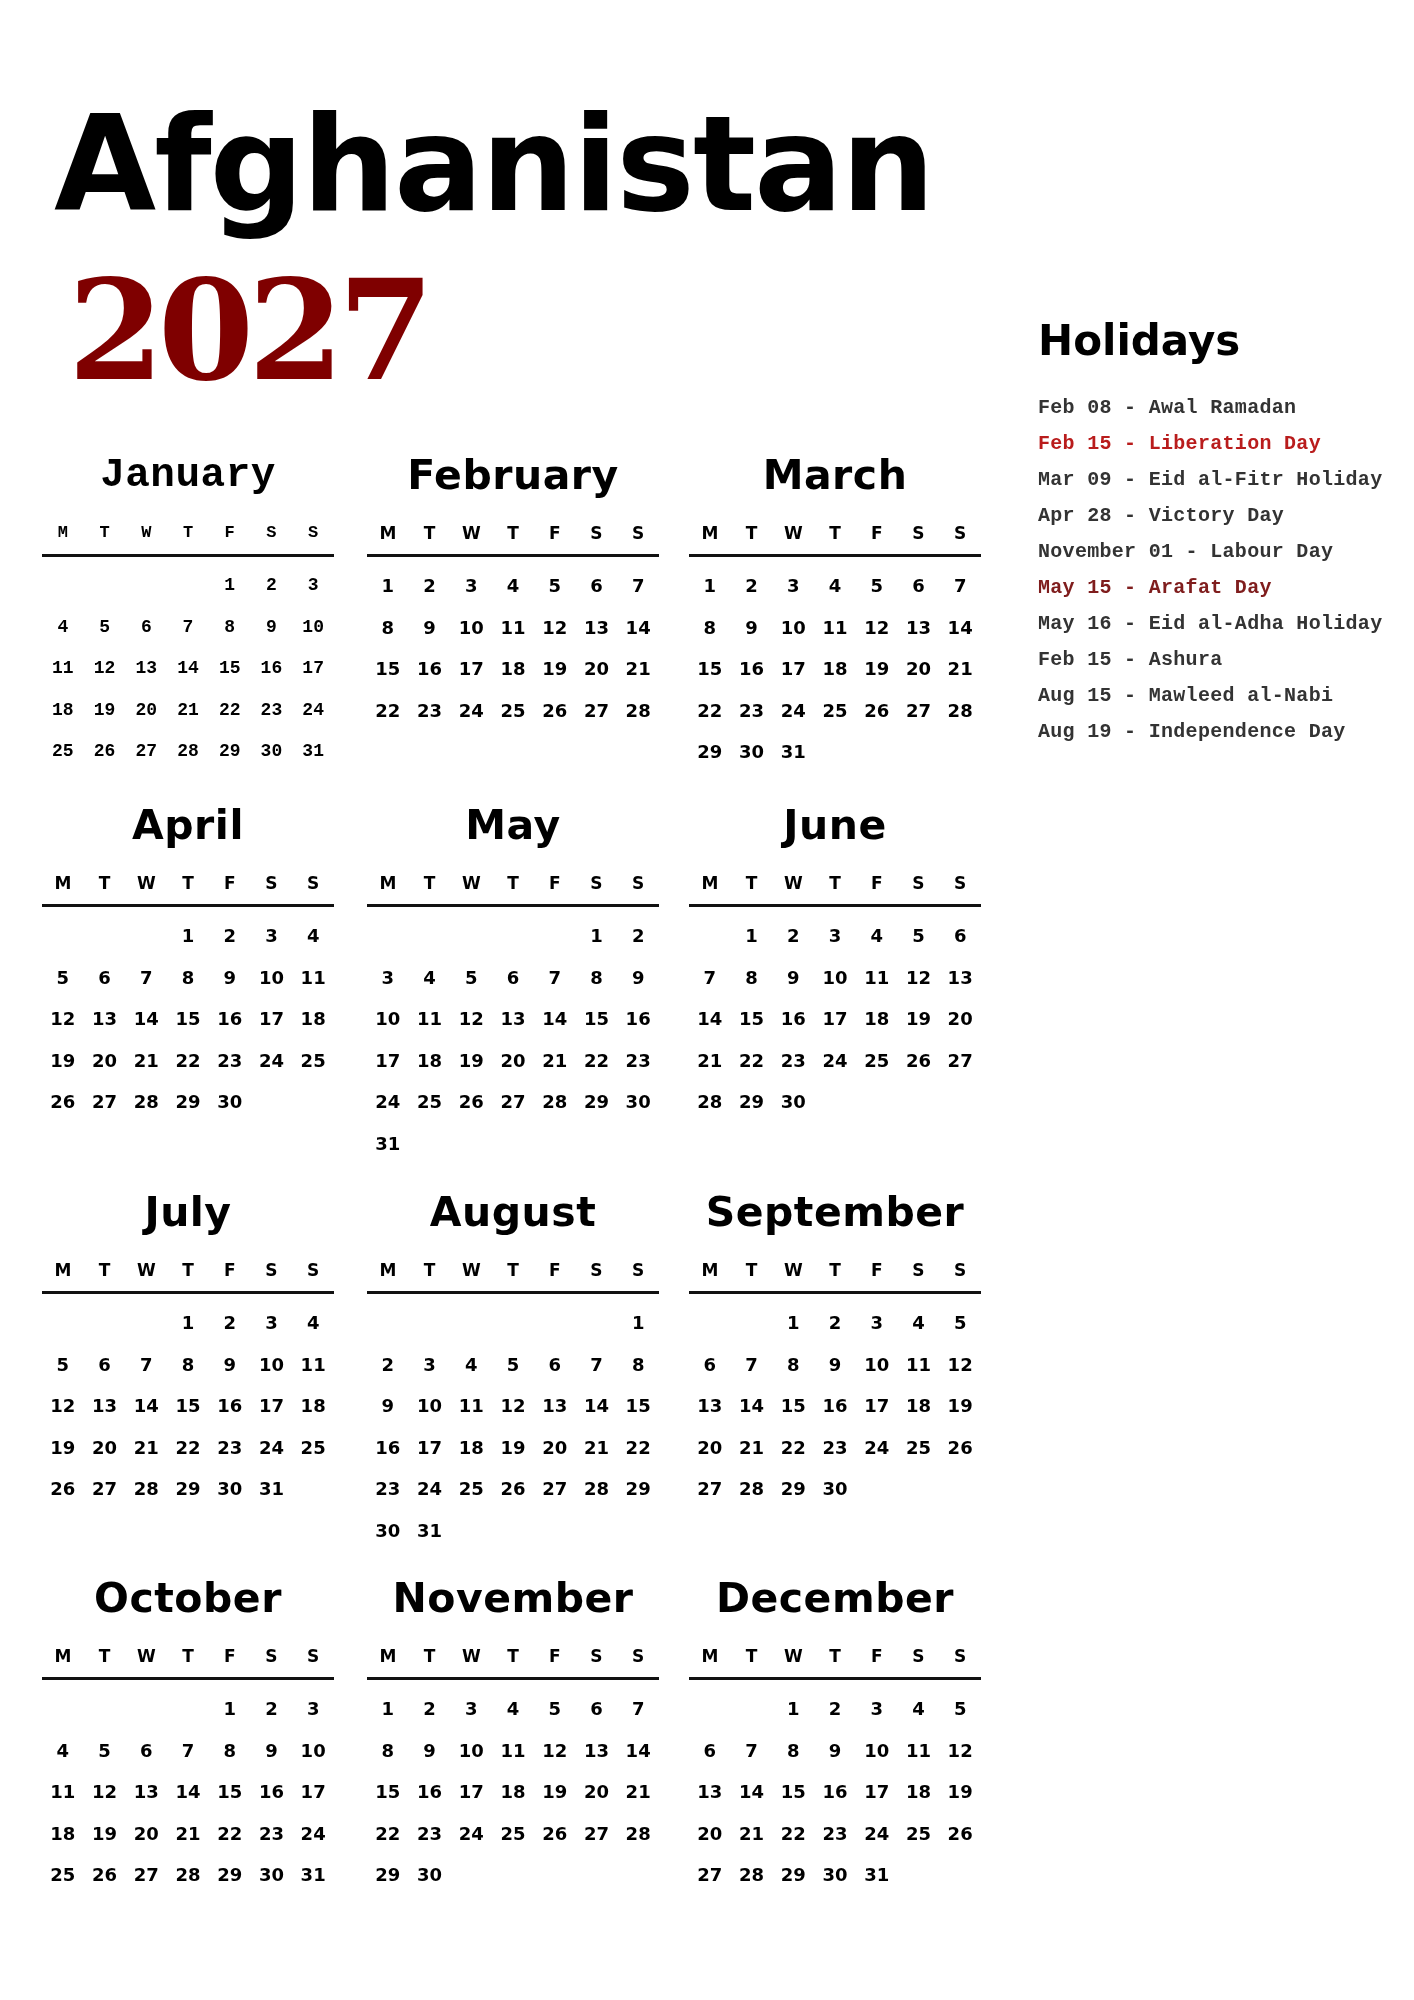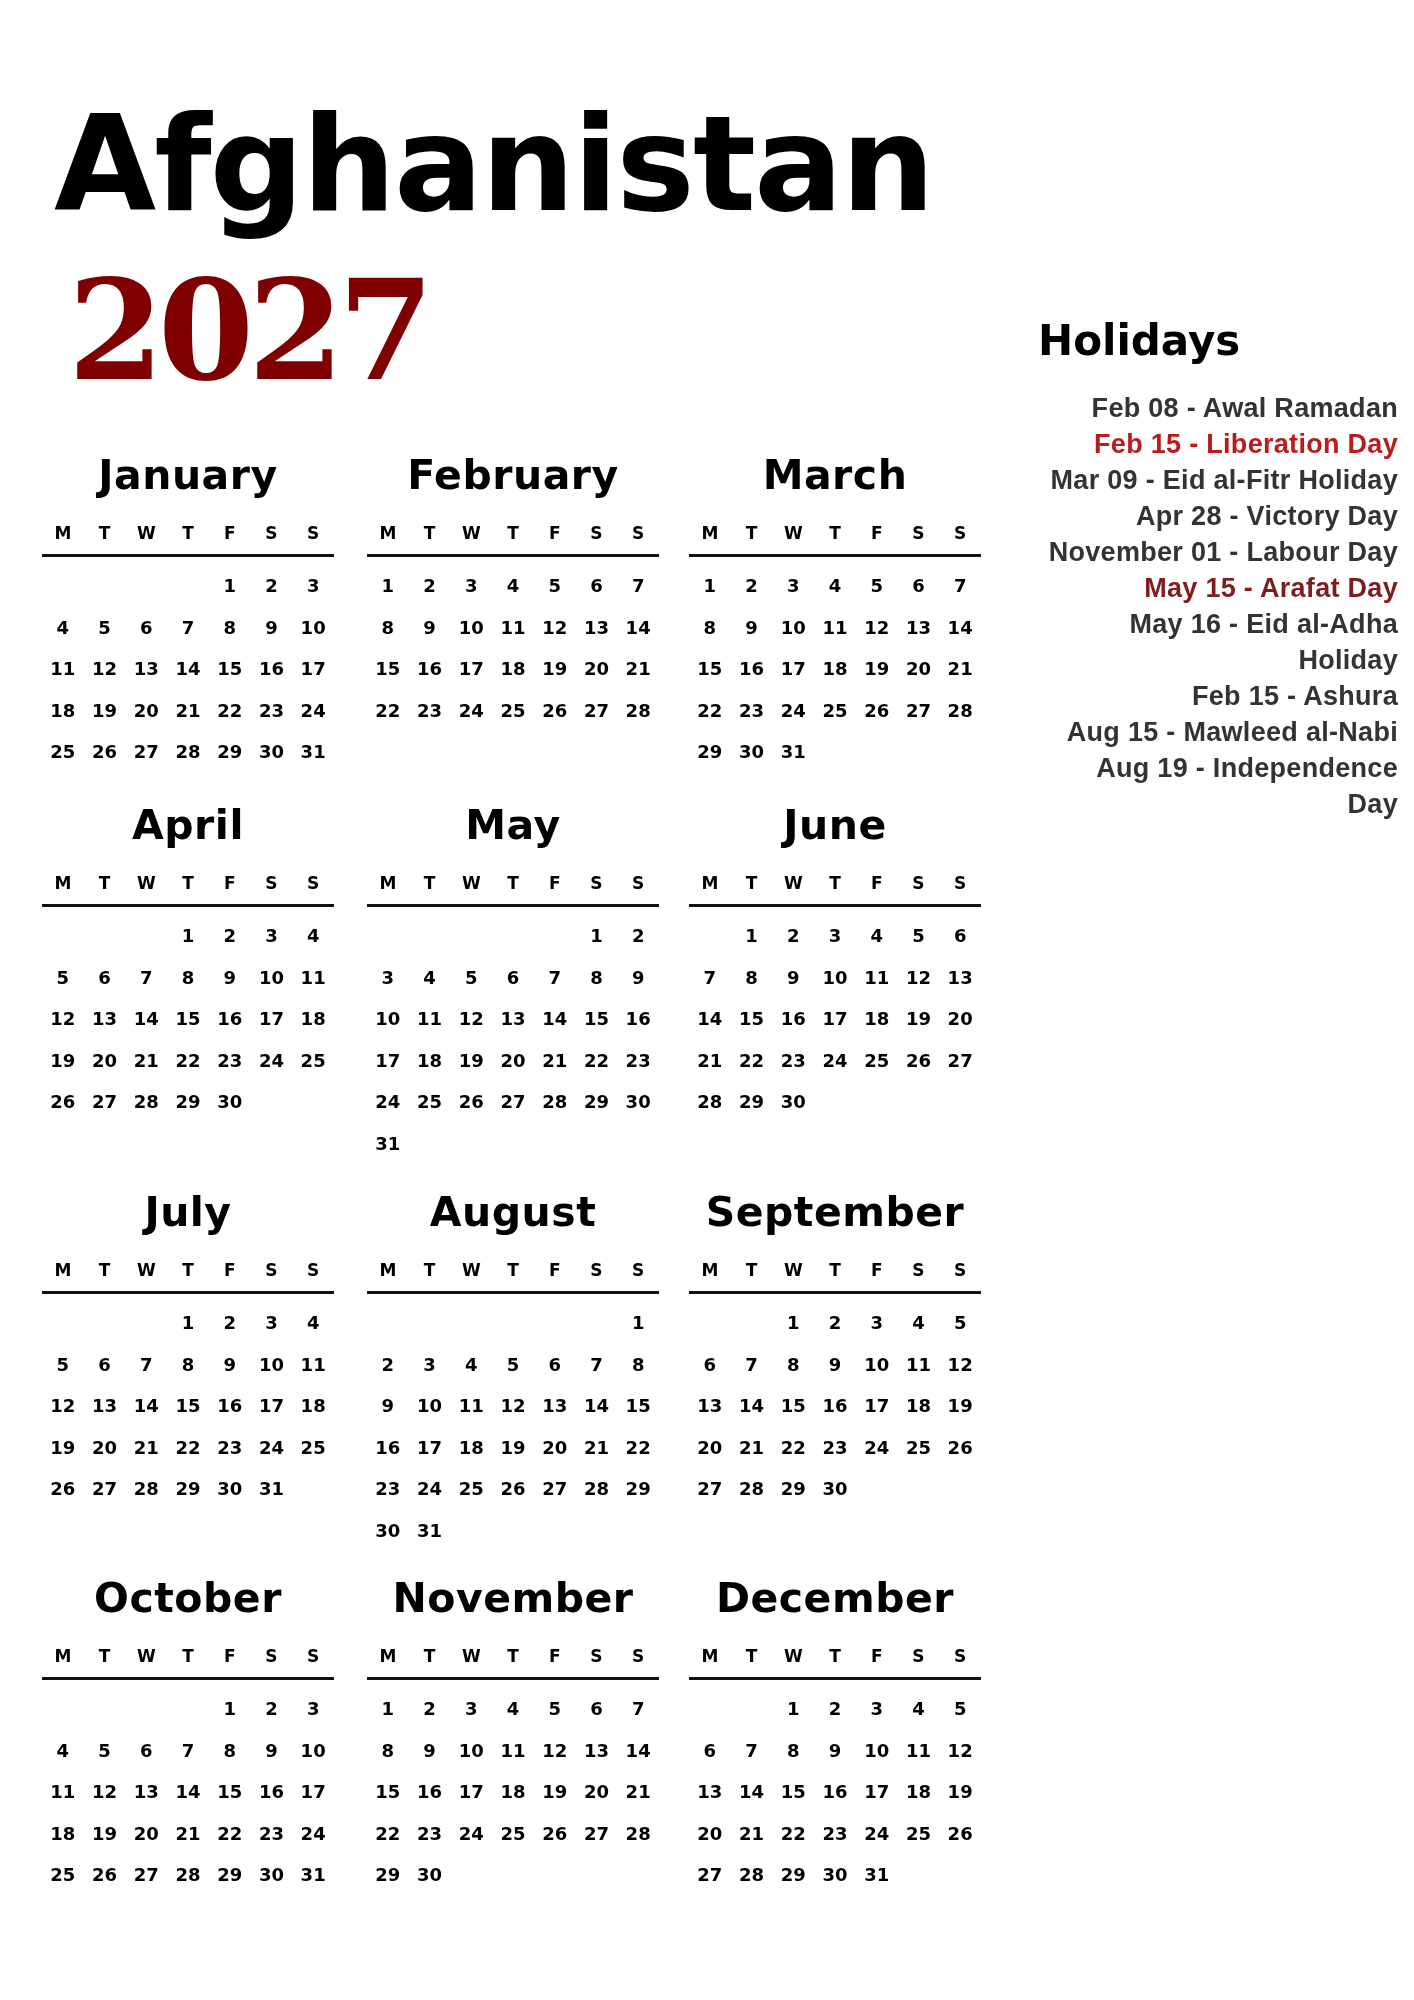--- a/index.html
+++ b/index.html
@@ -5,22 +5,22 @@
   html, body { margin: 0; padding: 0; background: #ffffff; }
   body { width: 1414px; height: 2000px; position: relative; overflow: hidden;
          font-family: "DejaVu Sans", sans-serif; color: #000; }
   .title { position: absolute; left: 54px; top: 98px; font-size: 132px; font-weight: 700;
            letter-spacing: -2px; line-height: 1; font-family: "DejaVu Sans", sans-serif; }
   .year { position: absolute; left: 68px; top: 262px; font-size: 138px; font-weight: 700;
           line-height: 1; font-family: "DejaVu Serif", "Liberation Serif", serif; letter-spacing: -6px; }
   .holidays { position: absolute; left: 1038px; top: 318px; width: 360px; }
   .holidays h2 { margin: 0 0 26px 0; font-size: 42px; font-weight: 700; line-height: 1.1;
                  font-family: "DejaVu Sans", sans-serif; color: #000; }
-  .holiday-item { font-size: 27px; font-weight: 700; line-height: 36px; color: #333;
-                  font-family: Liberation Sans, sans-serif; letter-spacing: 0.3px; text-align: right; }
+  .holiday-item { font-size: 20px; font-weight: 700; line-height: 36px; color: #333;
+                  font-family: Liberation Mono, monospace; letter-spacing: 0.3px; }
   .month { position: absolute; width: 292px; }
   .month-name { text-align: center; font-size: 41px; font-weight: 700; line-height: 50px;
                 height: 50px; letter-spacing: 0.5px; }
   .dow { display: grid; grid-template-columns: repeat(7, 1fr); margin-top: 22px;
          font-size: 17px; font-weight: 700; text-align: center; line-height: 22px; }
   .rule { height: 3px; background: #111; margin-top: 10px; }
   .days { display: grid; grid-template-columns: repeat(7, 1fr); text-align: center;
           margin-top: 8px; }
   .day { font-size: 18px; font-weight: 700; line-height: 41.5px; height: 41.5px; }
 </style>
@@ -40,21 +40,21 @@
       <div class="holiday-item" style="color: rgb(51, 51, 51);">November 01 - Labour Day</div>
       <div class="holiday-item" style="color: #7f1d1d;">May 15 - Arafat Day</div>
       <div class="holiday-item" style="color: rgb(51, 51, 51);">May 16 - Eid al-Adha Holiday</div>
       <div class="holiday-item" style="color: rgb(51, 51, 51);">Feb 15 - Ashura</div>
       <div class="holiday-item" style="color: rgb(51, 51, 51);">Aug 15 - Mawleed al-Nabi</div>
       <div class="holiday-item" style="color: rgb(51, 51, 51);">Aug 19 - Independence Day</div>
     </div>
 </div>
 
 <div id="calendar-grid">
-    <div class="month" style="left: 42px; top: 450px;">
+    <div class="month" style="left: 42px; top: 450px; font-family: Liberation Mono, monospace;">
       <div class="month-name">January</div>
       <div class="dow">
         <span>M</span>
         <span>T</span>
         <span>W</span>
         <span>T</span>
         <span>F</span>
         <span>S</span>
         <span>S</span>
       </div>

